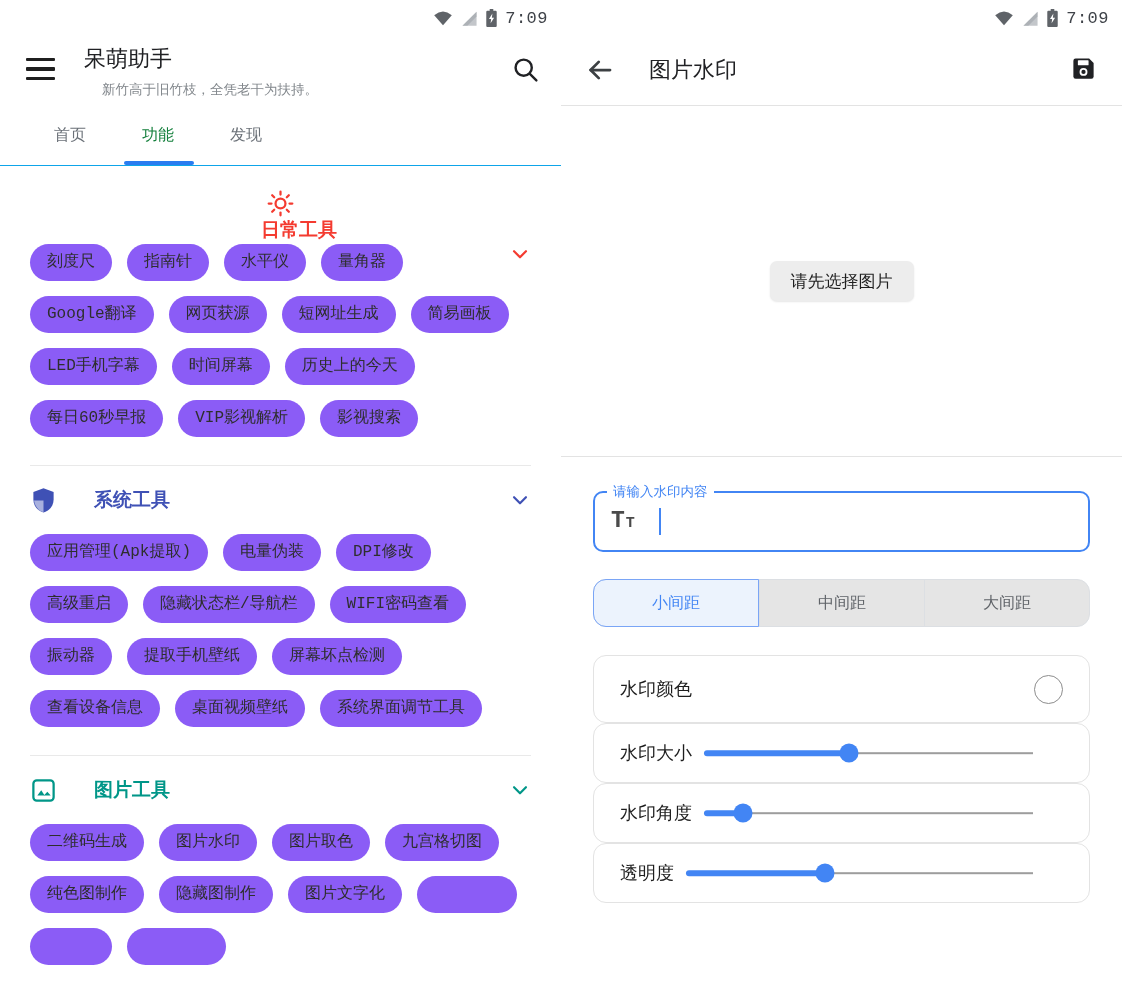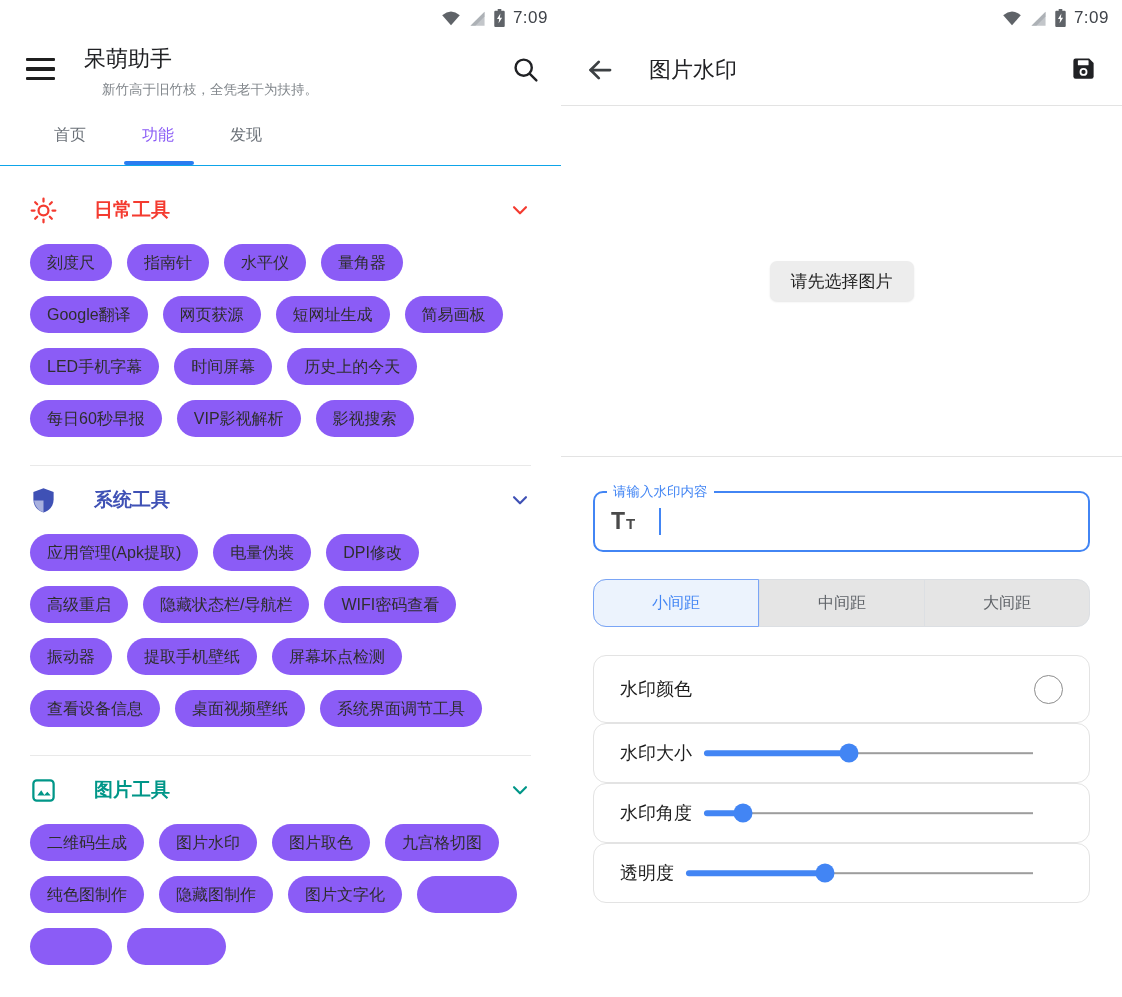--- a/index.html
+++ b/index.html
@@ -1,44 +1,44 @@
 <!DOCTYPE html>
 <html><head>
 <meta charset="utf-8">
 <style>
   html,body{margin:0;padding:0;}
   body{width:1122px;height:997px;overflow:hidden;background:#fff;
        font-family:"Liberation Sans","DejaVu Sans",sans-serif;color:#202124;}
-  .screen{display:flex;width:924px;height:997px;}
+  .screen{display:flex;width:924px;height:997px;font-family:Liberation Mono, monospace;}
   .panel{width:561px;height:997px;position:relative;background:#fff;overflow:hidden;flex:none;}
 
   
   .statusbar{height:36px;display:flex;align-items:center;justify-content:flex-end;gap:8px;padding-right:13px;}
   .sb-time{font-size:17px;color:#3f4349;letter-spacing:0.5px;}
   .sb-icon{display:flex;align-items:center;}
 
   
   .appbar-left{position:relative;height:69px;}
   .hamburger{position:absolute;left:26px;top:22px;width:29px;height:22px;display:flex;flex-direction:column;justify-content:space-between;cursor:pointer;}
   .hamburger span{height:3.4px;background:#1f1f1f;border-radius:1px;}
   .title-block{position:absolute;left:84px;top:8px;}
   .app-title{font-size:22px;color:#202124;}
   .app-subtitle{font-size:13.5px;color:#82878c;margin-top:7px;margin-left:18px;}
   .search-btn{position:absolute;right:21px;top:19px;width:29px;height:29px;cursor:pointer;}
 
   
   .tabs-row{position:relative;height:60px;border-bottom:1px solid #0ea5e9;display:flex;align-items:center;padding-left:26px;}
   .tab{width:88px;text-align:center;font-size:16px;color:#6b7178;cursor:pointer;}
-  .tab.active{color:#8b5cf6;font-weight:500;}
+  .tab.active{color:#15803d;font-weight:500;}
   .tab-underline{position:absolute;bottom:0;left:124px;width:70px;height:4px;border-radius:2px;background:#2a7cf0;}
 
   
   .sections{padding:0 30px;}
   .section-header{display:flex;align-items:center;height:40px;}
-  .mt24{margin-top:24px;} .mt14{margin-top:14px;}
+  .mt24{margin-top:24px;flex-direction:column;} .mt14{margin-top:14px;}
   .section-icon{width:27px;height:27px;flex:none;display:flex;}
   .section-title{margin-left:37px;font-size:19px;font-weight:700;}
   .section-chevron{margin-left:auto;width:22px;height:22px;cursor:pointer;display:flex;}
   .chips{display:flex;flex-wrap:wrap;column-gap:15px;row-gap:15px;margin-top:14px;}
   .chip{height:37px;line-height:37px;padding:0 17px;background:#8b5cf6;border-radius:19px;
         font-size:16px;color:#2e2e2e;white-space:nowrap;cursor:pointer;}
   .chip.stub-0{width:66px;} .chip.stub-1{width:48px;} .chip.stub-2{width:65px;}
   .section-divider{margin-top:28px;border-top:1px solid #e9e9e9;}
 
   

